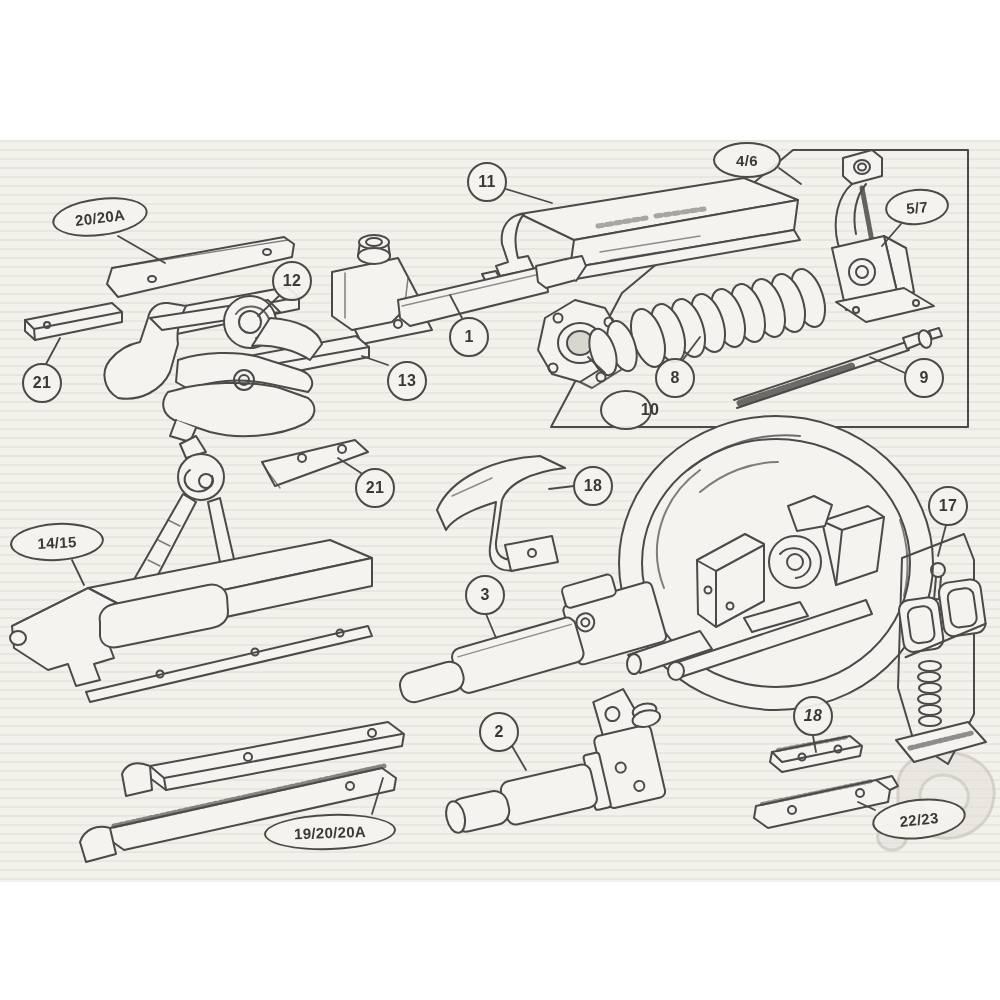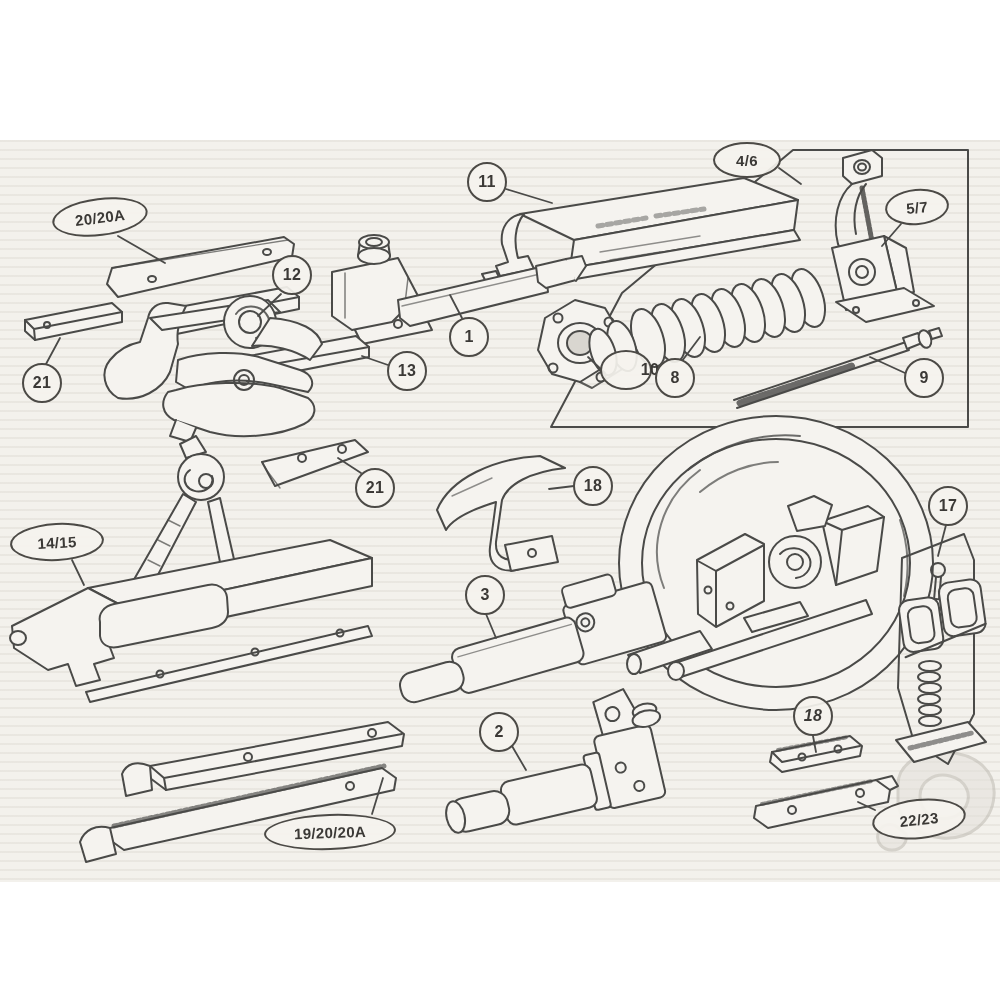--- a/index.html
+++ b/index.html
@@ -300,28 +300,28 @@
         <line x1="946" y1="525" x2="938" y2="556"></line>
         <line x1="512" y1="746" x2="526" y2="770"></line>
         <line x1="813" y1="736" x2="816" y2="752"></line>
         <line x1="372" y1="814" x2="383" y2="778"></line>
         <line x1="875" y1="810" x2="858" y2="802"></line>
       </g>
     </g>
   </svg>
 
   <div class="callout ell" style="left:52px;top:198px;width:96px;height:38px;transform:rotate(-7deg);">20/20A</div>
-  <div class="callout" style="left:272px;top:255px;width:40px;height:40px;">12</div>
+  <div class="callout" style="left:272px;top:261px;width:40px;height:40px;">12</div>
   <div class="callout" style="left:22px;top:363px;width:40px;height:40px;">21</div>
-  <div class="callout" style="left:387px;top:351px;width:40px;height:40px;">13</div>
+  <div class="callout" style="left:387px;top:361px;width:40px;height:40px;">13</div>
   <div class="callout" style="left:467px;top:162px;width:40px;height:40px;">11</div>
   <div class="callout" style="left:449px;top:317px;width:40px;height:40px;">1</div>
   <div class="callout ell" style="left:713px;top:142px;width:68px;height:36px;text-align:center;">4/6</div>
   <div class="callout ell" style="left:885px;top:189px;width:64px;height:36px;transform:rotate(-5deg);">5/7</div>
-  <div class="callout" style="left:600px;top:350px;width:40px;height:40px;padding-left:48px;">10</div>
+  <div class="callout" style="left:600px;top:390px;width:40px;height:40px;padding-left:48px;">10</div>
   <div class="callout" style="left:655px;top:358px;width:40px;height:40px;">8</div>
   <div class="callout" style="left:904px;top:358px;width:40px;height:40px;">9</div>
   <div class="callout" style="left:355px;top:468px;width:40px;height:40px;">21</div>
   <div class="callout" style="left:573px;top:466px;width:40px;height:40px;">18</div>
   <div class="callout ell" style="left:10px;top:523px;width:94px;height:38px;transform:rotate(-3deg);">14/15</div>
   <div class="callout" style="left:465px;top:575px;width:40px;height:40px;">3</div>
   <div class="callout" style="left:928px;top:486px;width:40px;height:40px;text-align:center;">17</div>
   <div class="callout" style="left:479px;top:712px;width:40px;height:40px;">2</div>
   <div class="callout" style="left:793px;top:696px;width:40px;height:40px;font-style:italic;">18</div>
   <div class="callout ell" style="left:264px;top:814px;width:132px;height:36px;transform:rotate(-2deg);">19/20/20A</div>

